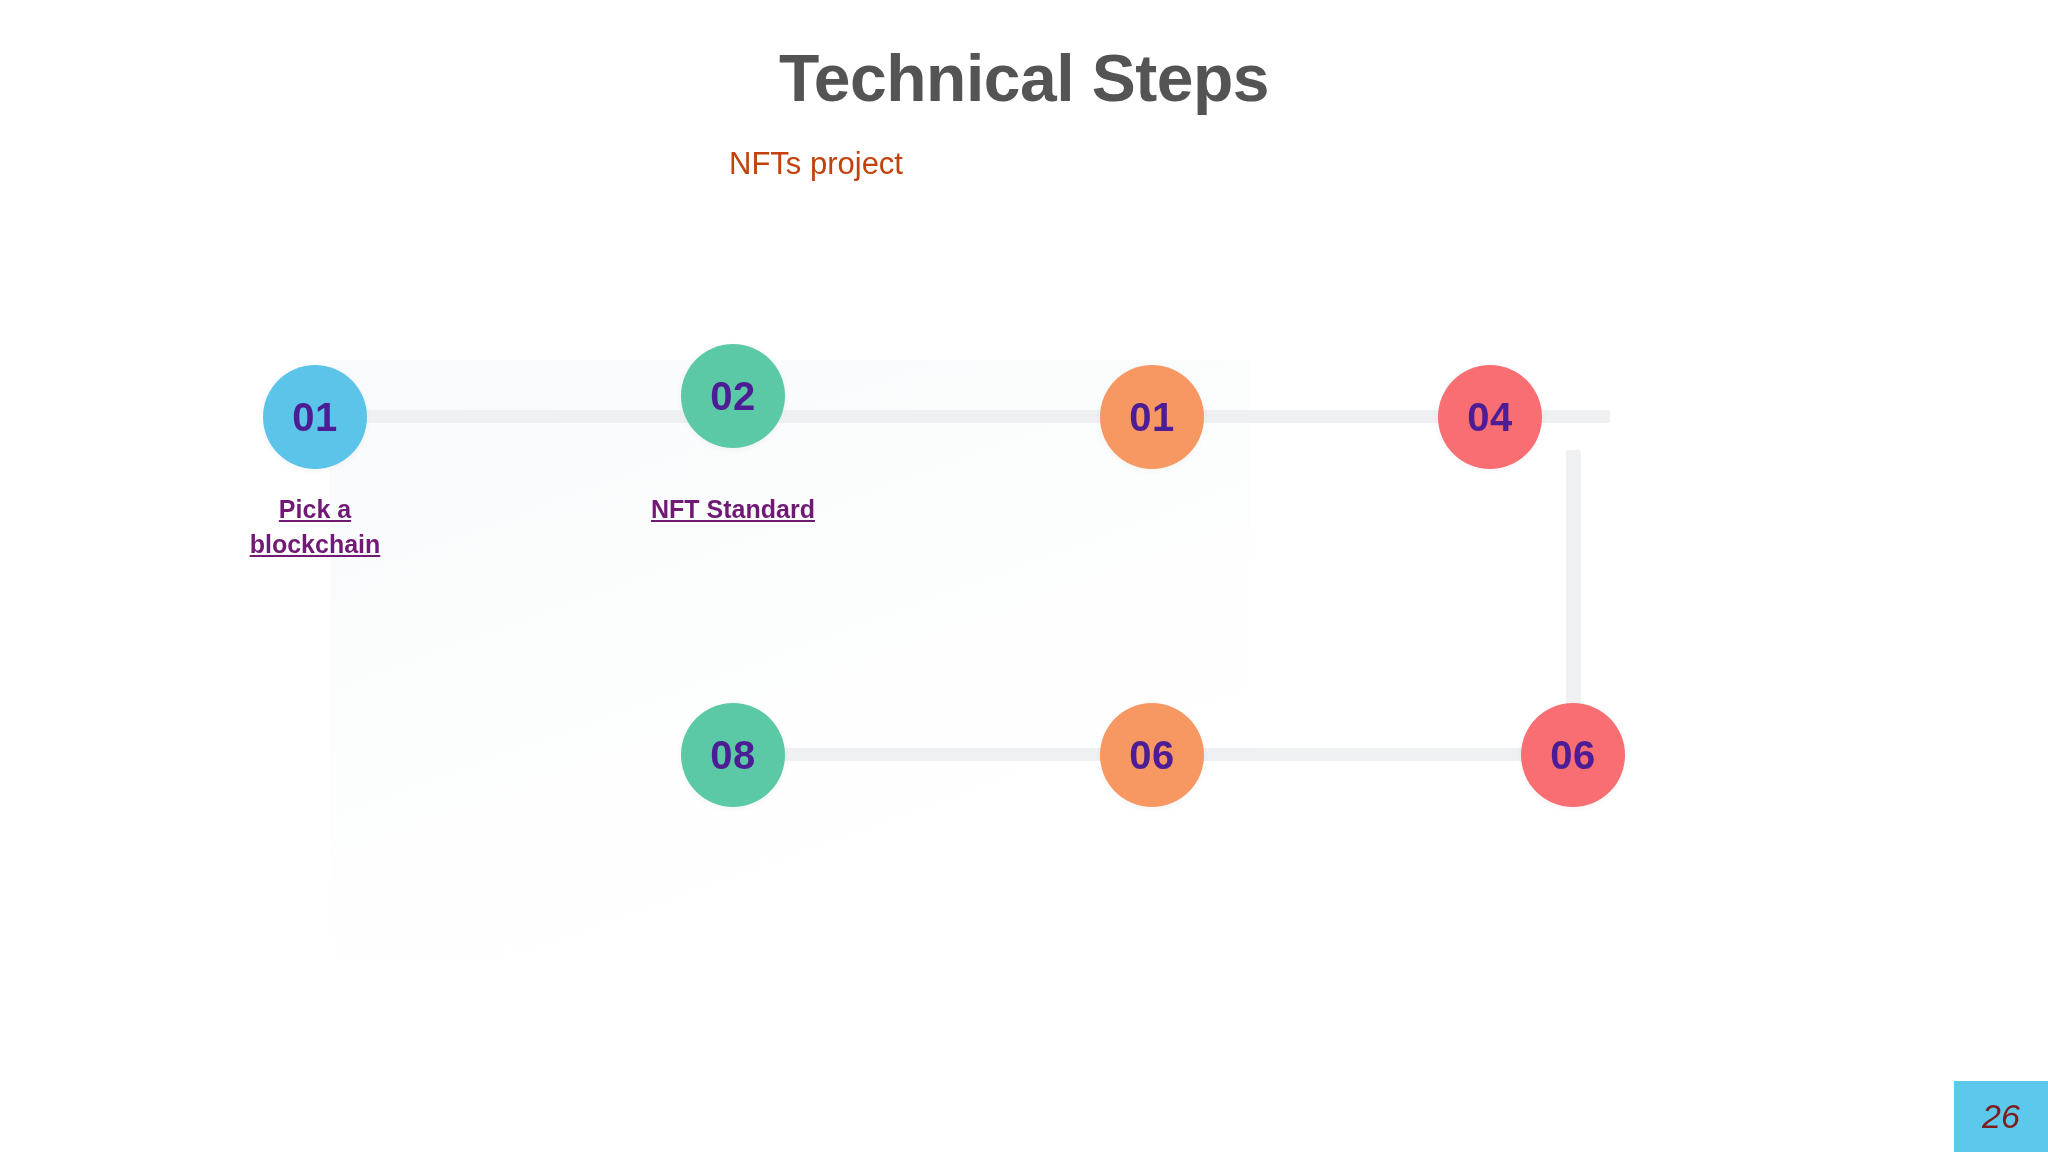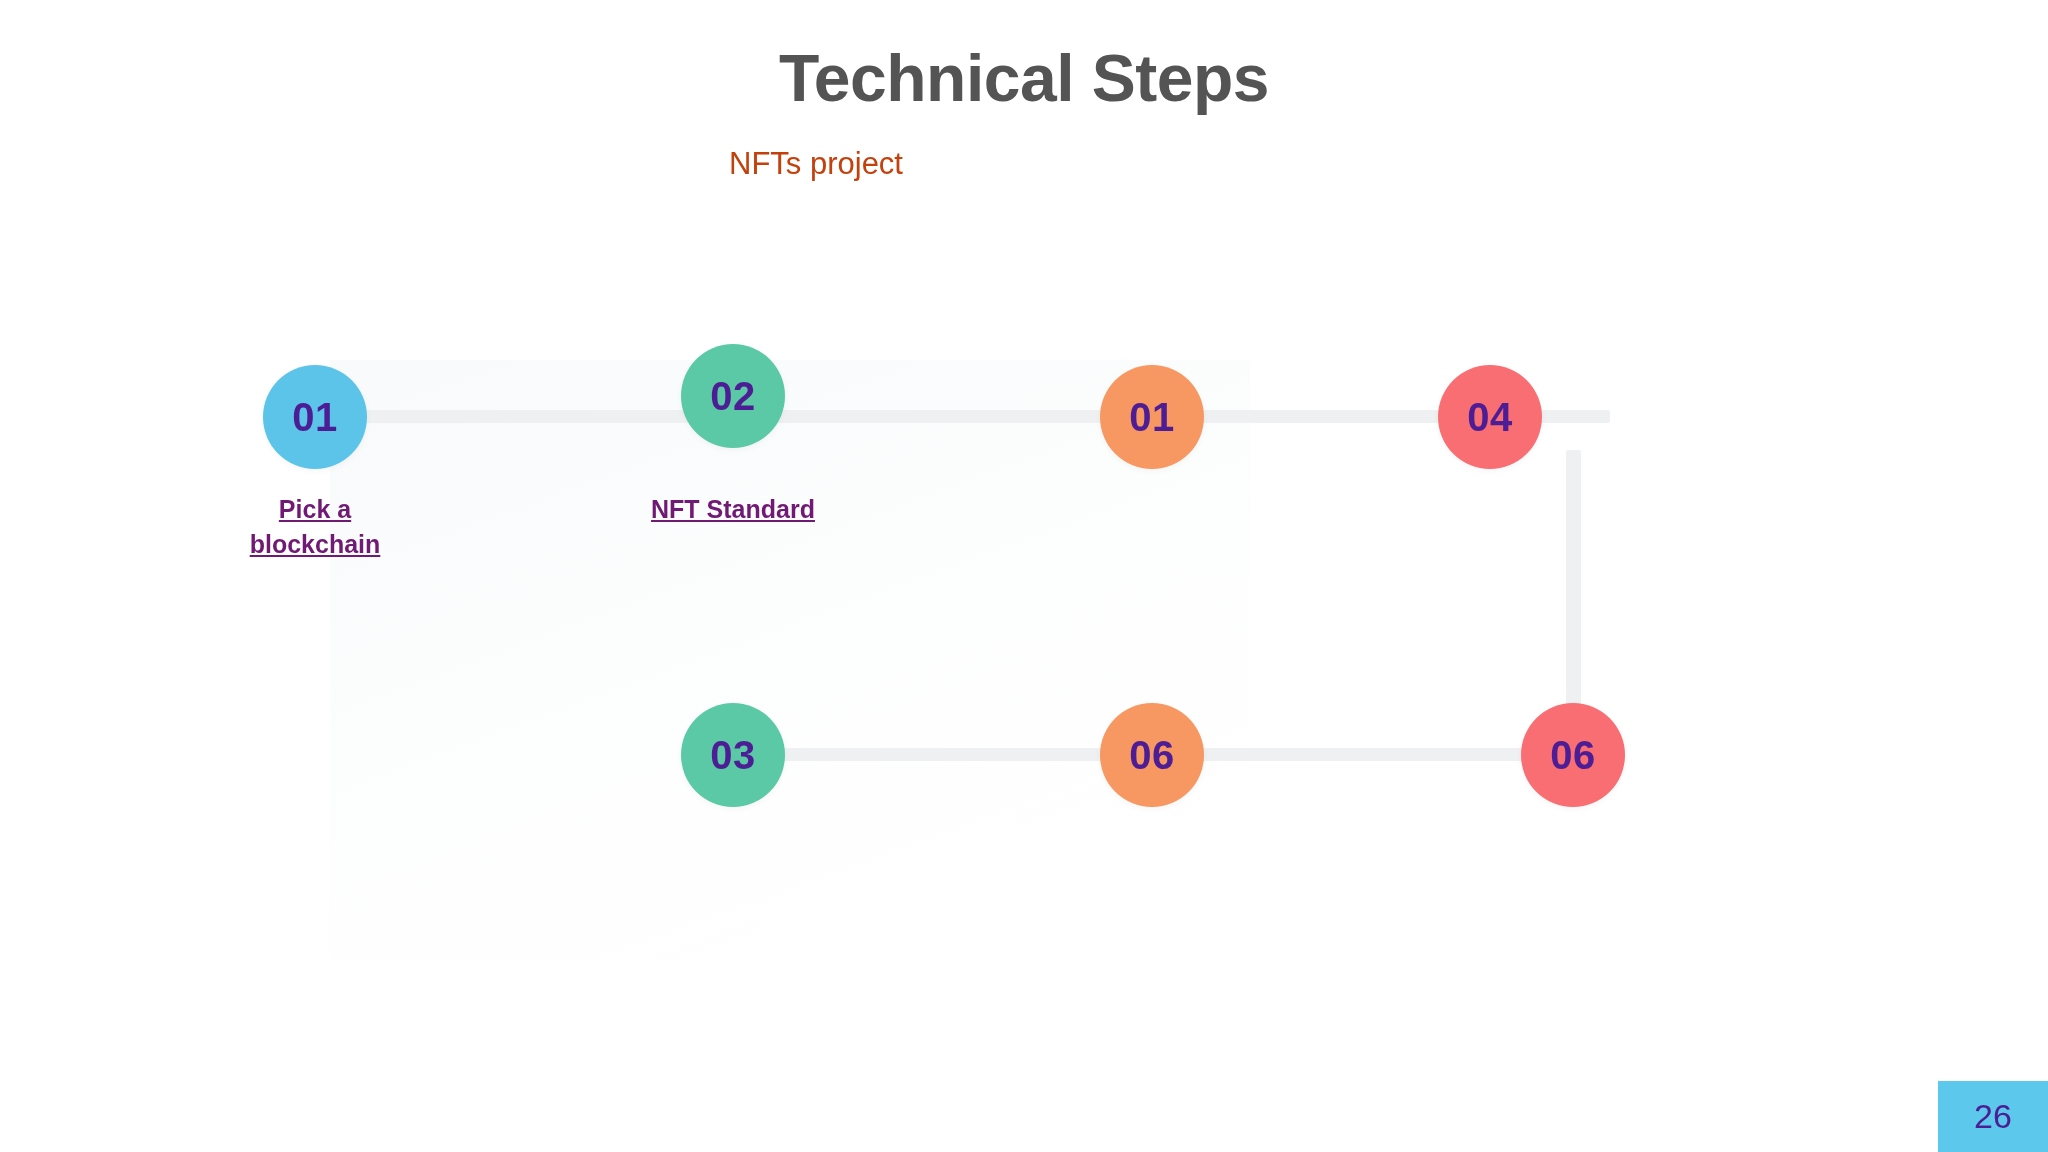--- a/index.html
+++ b/index.html
@@ -93,29 +93,30 @@
     color: #701a75;
     line-height: 1.38;
     text-decoration: underline;
   }
 
   
   .page-badge {
     position: absolute;
     right: 0;
     bottom: 0;
-    width: 110px;
+    width: 94px;
     height: 71px;
     background: #5bc8ec;
-    color: #4c1d95;
+    color: #7f1d1d;
     font-size: 34px;
     font-weight: normal;
     display: flex;
     align-items: center;
     justify-content: center;
+    font-style: italic;
   }
 </style>
 </head>
 <body>
 
 <div id="slide">
 
   <div class="bg-wash"></div>
 
   <div class="slide-title">Technical Steps</div>
@@ -139,21 +140,21 @@
   <div class="step" style="left:681px; top:344px; background:#5bc9a5;">02</div>
 
   <div class="step" style="left:1100px; top:365px; background:#f79761;">01</div>
 
   <div class="step" style="left:1438px; top:365px; background:#f86e72;">04</div>
 
   <div class="step" style="left:1521px; top:703px; background:#f86e72;">06</div>
 
   <div class="step" style="left:1100px; top:703px; background:#f79761;">06</div>
 
-  <div class="step" style="left:681px; top:703px; background:#5bc9a5;">03</div>
+  <div class="step" style="left:681px; top:703px; background:#5bc9a5;">08</div>
 
   <div class="step-caption" style="left:165px; top:492px;">
     <div>Pick a</div>
     <div>blockchain</div>
   </div>
 
   <div class="step-caption" style="left:583px; top:492px;">
     <div>NFT Standard</div>
   </div>
 

